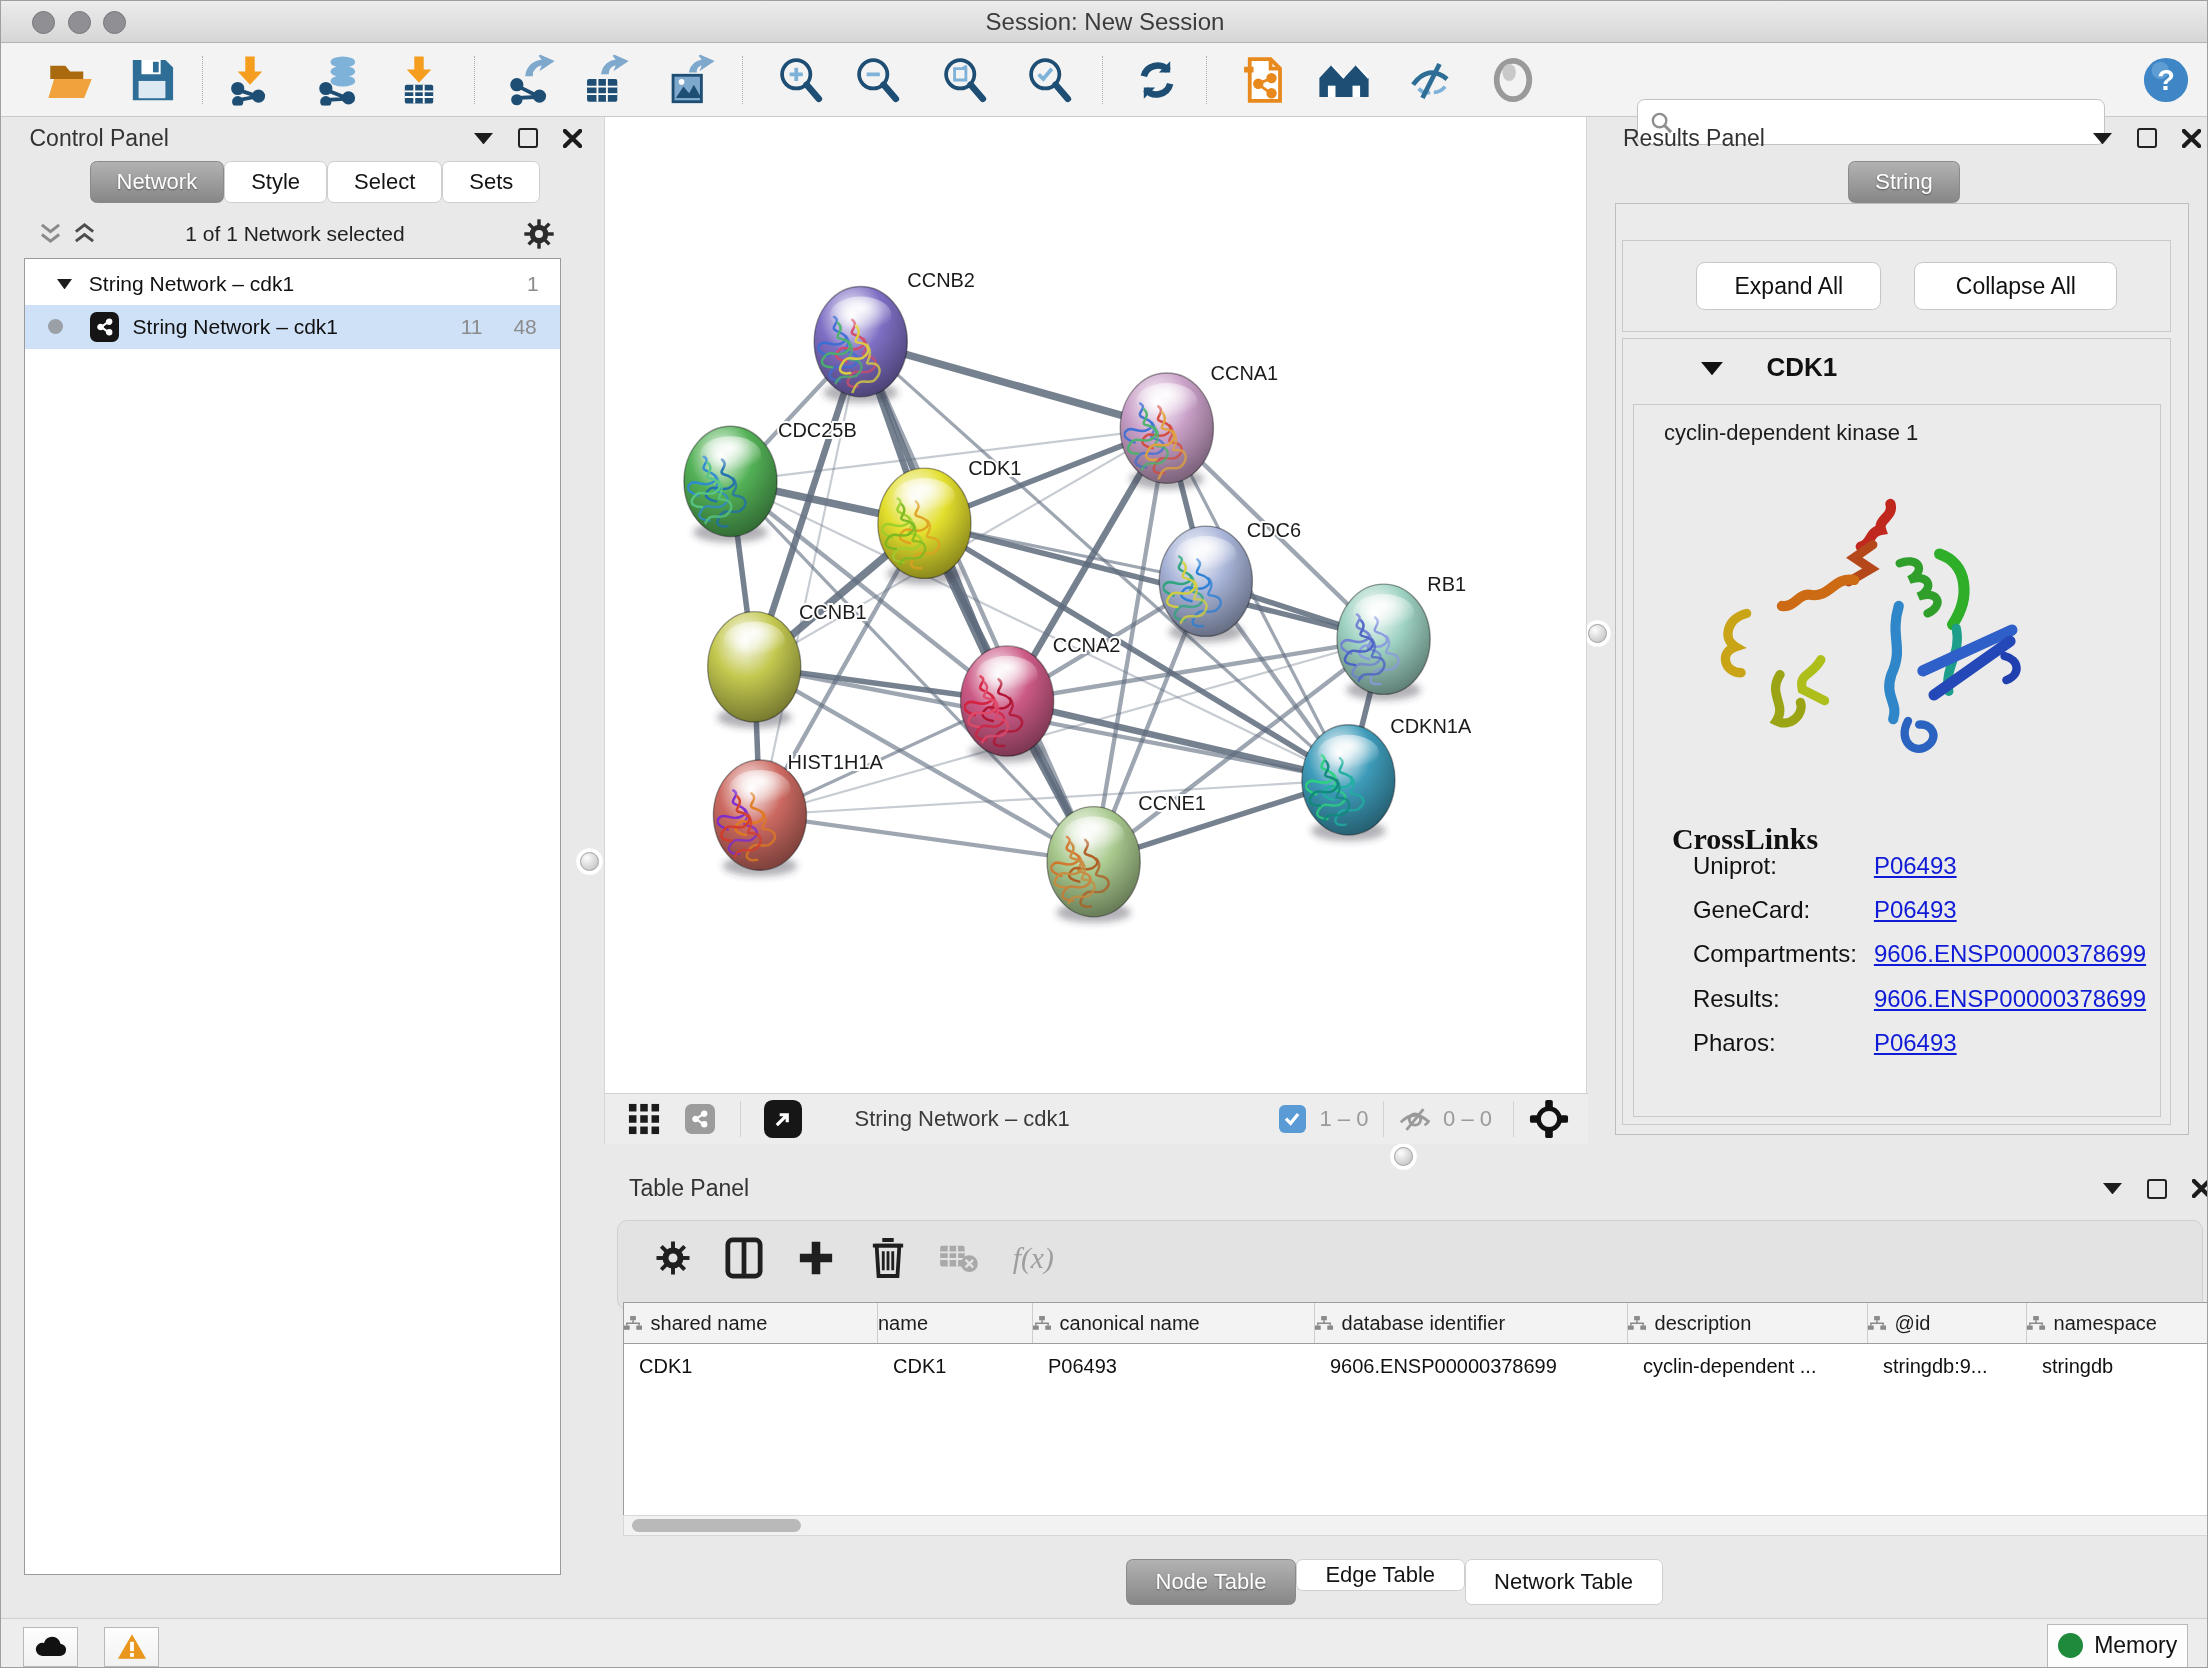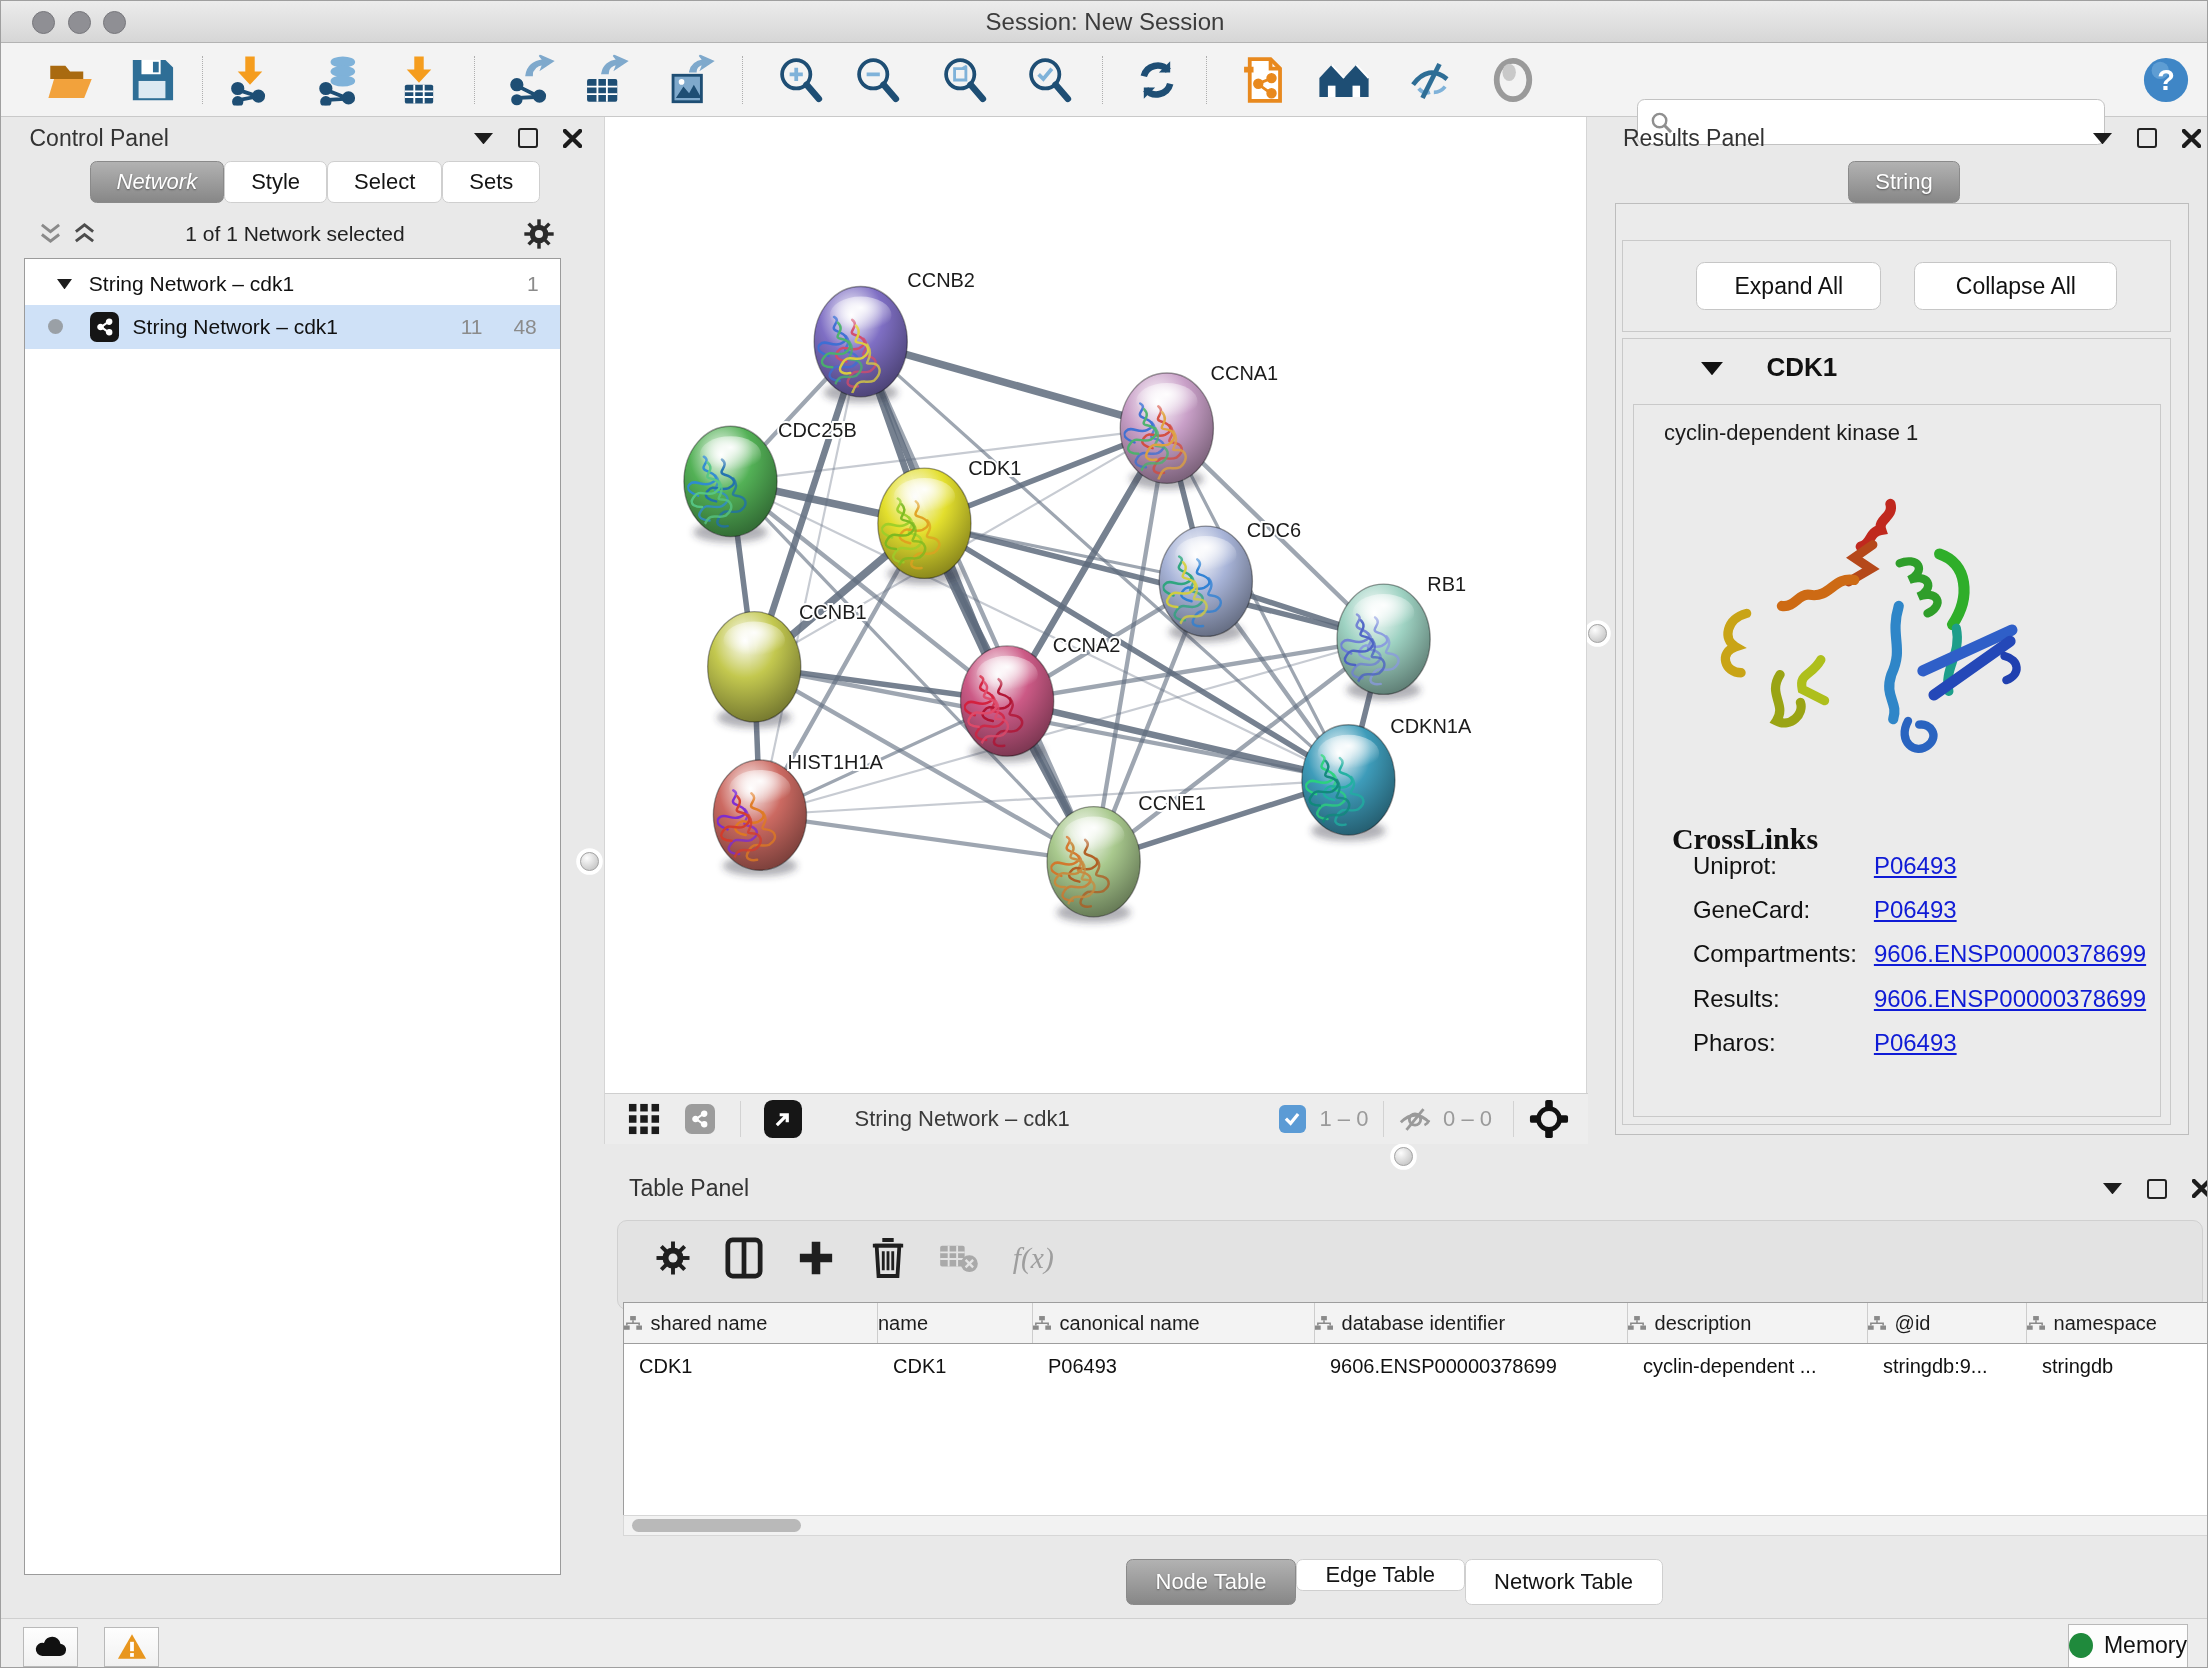--- a/index.html
+++ b/index.html
@@ -66,21 +66,21 @@
   #tbl-head{display:flex;height:42px;background:#f3f3f3;border-top:1.4px solid #9d9d9d;border-bottom:1.4px solid #9d9d9d;}
   .th{display:flex;align-items:center;justify-content:flex-start;gap:8.6px;font-size:20px;color:#1d1d1d;border-right:1.4px solid #cdcdcd;flex:none;}
   #tbl-row{display:flex;height:44px;align-items:center;}
   .td{font-size:20px;color:#111;padding-left:15px;flex:none;white-space:nowrap;overflow:hidden;}
   #hscroll{position:absolute;left:19px;top:346px;width:1586px;height:21px;background:#f2f2f2;border:1px solid #d7d7d7;}
   #hthumb{position:absolute;left:7.6px;top:2.9px;width:169px;height:13.3px;border-radius:6.7px;background:#b9b9b9;}
   #tp-tabs{position:absolute;left:522px;top:390px;display:flex;}
   
   #statusbar{left:0;top:1617px;width:2208px;height:51px;background:#ededed;border-top:1px solid #cfcfcf;}
   .sbtn{position:absolute;top:7.6px;width:55px;height:40px;background:linear-gradient(#fefefe,#f1f1f1);border:1.9px solid #b9b9b9;display:flex;align-items:center;justify-content:center;cursor:pointer;}
-  #memory-btn{position:absolute;right:21px;top:4.8px;width:120px;height:44px;background:#fdfdfd;border:1.9px solid #b9b9b9;display:flex;align-items:center;justify-content:center;gap:11.4px;cursor:pointer;font-size:23px;color:#111;}
+  #memory-btn{position:absolute;right:21px;top:4.8px;width:141px;height:44px;background:#fdfdfd;border:1.9px solid #b9b9b9;display:flex;align-items:center;justify-content:center;gap:11.4px;cursor:pointer;font-size:23px;color:#111;}
   #memory-dot{width:25px;height:25px;border-radius:50%;background:#1f8a3c;}
   svg{display:block;}
 </style>
 </head>
 <body>
 
 <div id="app">
 
   <div id="titlebar" class="abs">
     <div class="tlight" style="left:31px"></div>
@@ -271,21 +271,21 @@
     <div class="wc" style="left:463px;top:11.4px">
       <svg width="19" height="11.4" viewBox="0 0 20 12">
           <path d="M0 0 h20 L10 12z" fill="#1c1c1c"></path>
         </svg>
       <div class="sq"></div>
       <svg width="19" height="19" viewBox="0 0 20 20">
           <path d="M2 2 L18 18 M18 2 L2 18" stroke="#1c1c1c" stroke-width="4.5" stroke-linecap="round"></path>
         </svg>
     </div>
     <div id="cp-tabs">
-        <div class="tab selected" style="padding: 10px 26px; font-style: italic;">Network</div>
+        <div class="tab selected" style="padding: 10px 26px;">Network</div>
         <div class="tab" style="padding: 0px 26px;">Style</div>
         <div class="tab" style="padding: 0px 26px; border-radius: 7px;">Select</div>
         <div class="tab" style="padding: 0px 26px;">Sets</div>
       </div>
     <div id="cp-sub">
       <svg style="position:absolute;left:27px" width="25" height="23" viewBox="0 0 26 24">
           <path d="M4 2 l9 7 9 -7 M4 12 l9 7 9 -7" fill="none" stroke="#8a8a8a" stroke-width="3"></path>
         </svg>
       <svg style="position:absolute;left:61px" width="25" height="23" viewBox="0 0 26 24">
           <path d="M4 9 l9 -7 9 7 M4 19 l9 -7 9 7" fill="none" stroke="#4c4c4c" stroke-width="3"></path>

